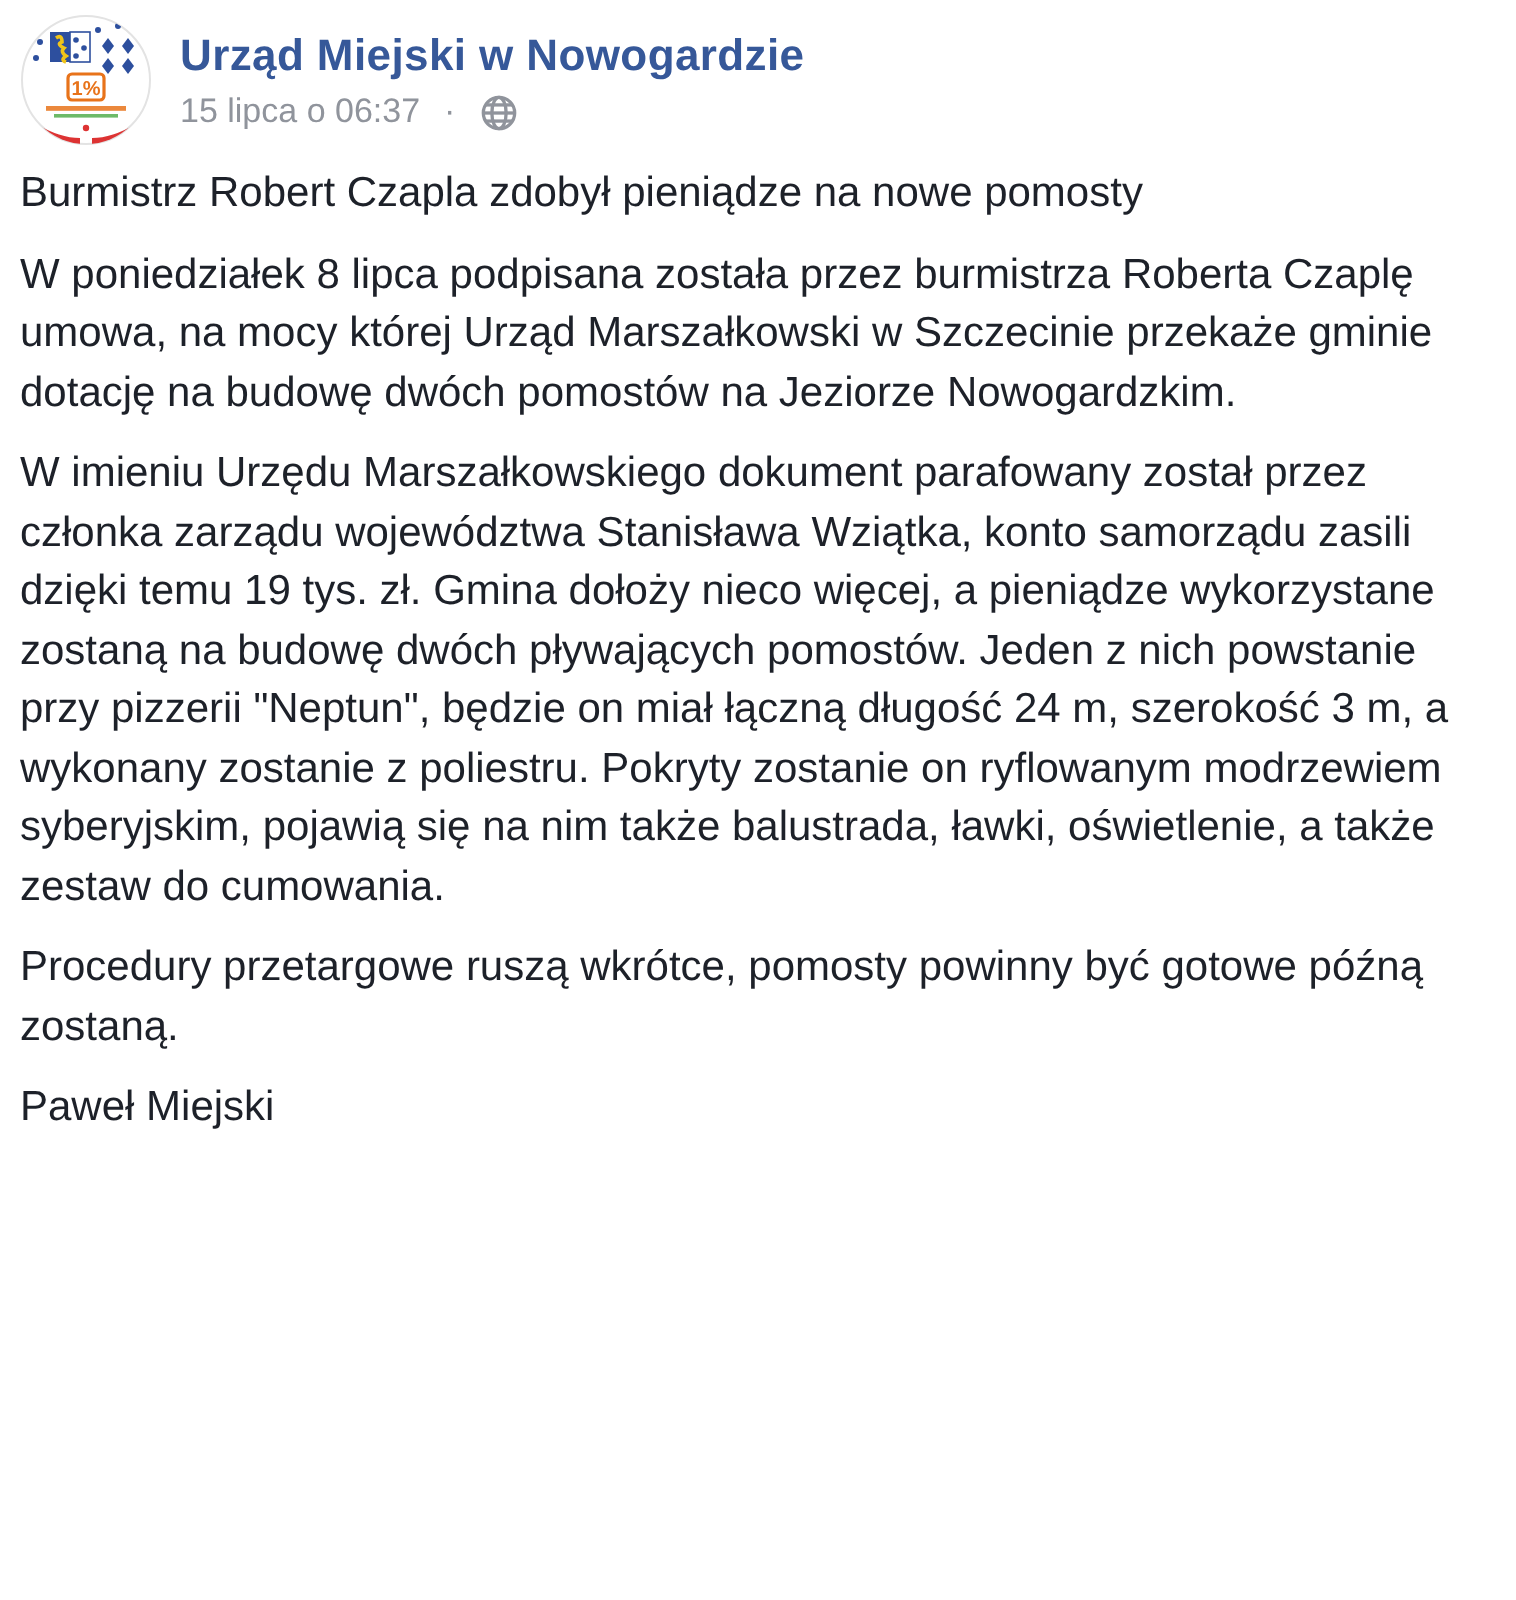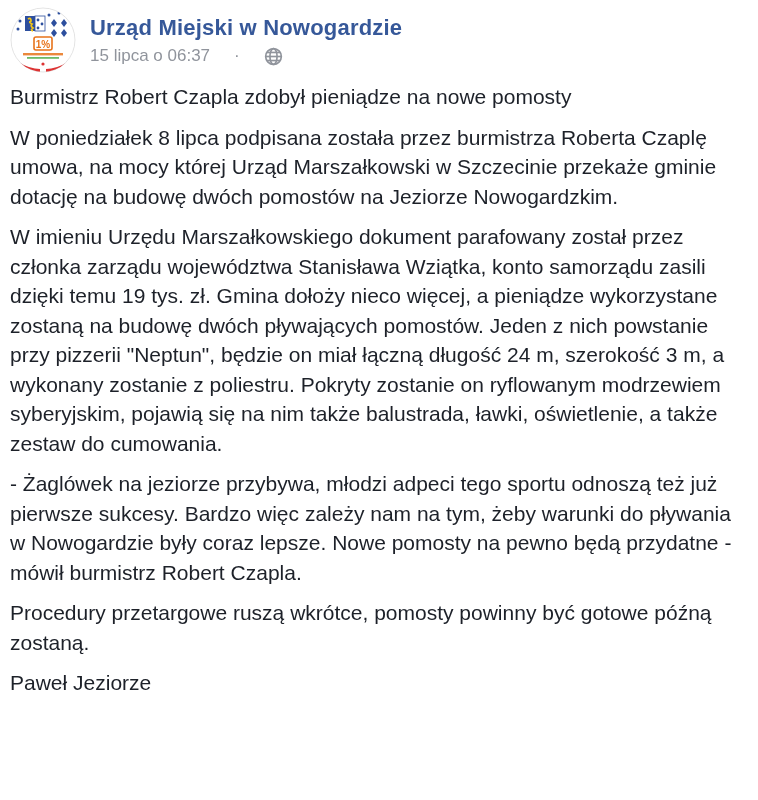--- a/index.html
+++ b/index.html
@@ -46,21 +46,21 @@
     line-height: 26px;
     letter-spacing: 0.2px;
     text-align: center;
   }
   .post-meta {
     margin-top: 5px;
     color: #90949c;
     font-size: 17px;
     display: flex;
     align-items: center;
-    gap: 24px;
+    gap: 12px;
   }
   .post-meta a {
     color: #90949c;
     text-decoration: none;
   }
   .globe {
     display: inline-flex;
     align-items: center;
   }
   .post-body {
@@ -136,18 +136,17 @@
           </svg>
         </span>
       </div>
     </div>
   </div>
 
   <div class="post-body">
     <p>Burmistrz Robert Czapla zdobył pieniądze na nowe pomosty</p>
     <p>W poniedziałek 8 lipca podpisana została przez burmistrza Roberta Czaplę umowa, na mocy której Urząd Marszałkowski w Szczecinie przekaże gminie dotację na budowę dwóch pomostów na Jeziorze Nowogardzkim.</p>
     <p>W imieniu Urzędu Marszałkowskiego dokument parafowany został przez członka zarządu województwa Stanisława Wziątka, konto samorządu zasili dzięki temu 19 tys. zł. Gmina dołoży nieco więcej, a pieniądze wykorzystane zostaną na budowę dwóch pływających pomostów. Jeden z nich powstanie przy pizzerii "Neptun", będzie on miał łączną długość 24 m, szerokość 3 m, a wykonany zostanie z poliestru. Pokryty zostanie on ryflowanym modrzewiem syberyjskim, pojawią się na nim także balustrada, ławki, oświetlenie, a także zestaw do cumowania.</p>
-    <p>- Żaglówek na jeziorze przybywa, młodzi adpeci tego sportu odnoszą też już pierwsze sukcesy. Bardzo więc zależy nam na tym, żeby warunki do pływania w Nowogardzie były coraz lepsze. Nowe pomosty na pewno będą przydatne - mówił burmistrz Robert Czapla.</p>
     <p>Procedury przetargowe ruszą wkrótce, pomosty powinny być gotowe późną zostaną.</p>
-    <p>Paweł Jeziorze</p>
+    <p>Paweł Miejski</p>
   </div>
 
 </div>
 
 </body></html>

